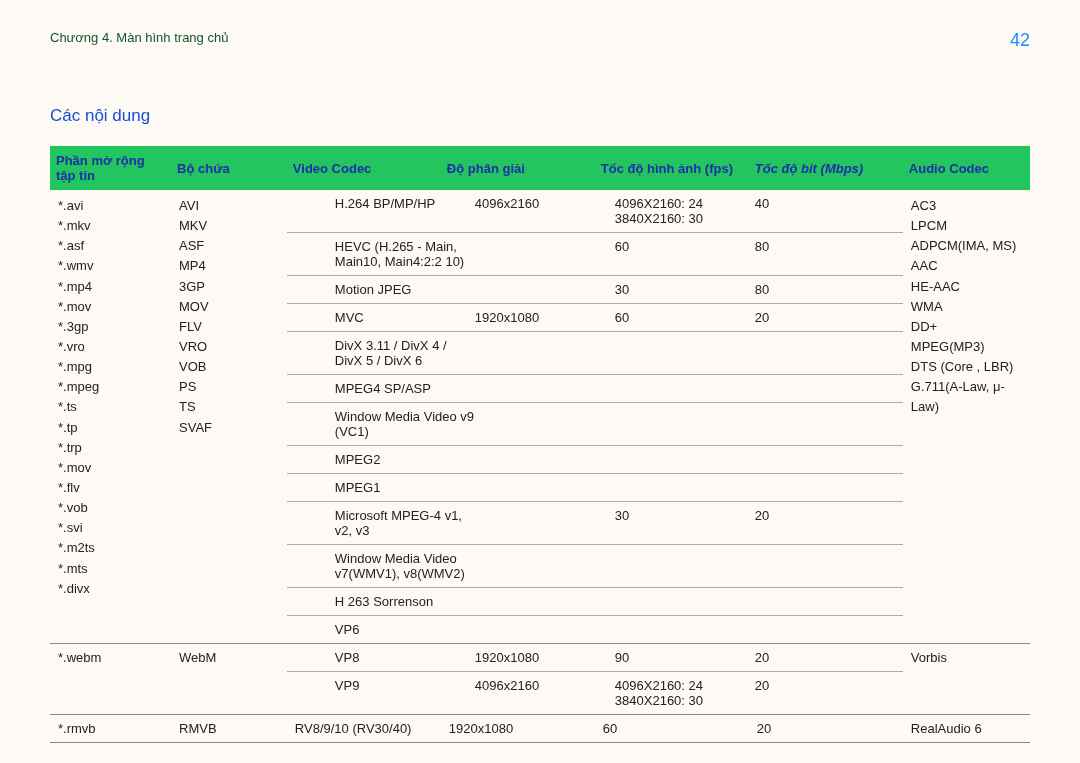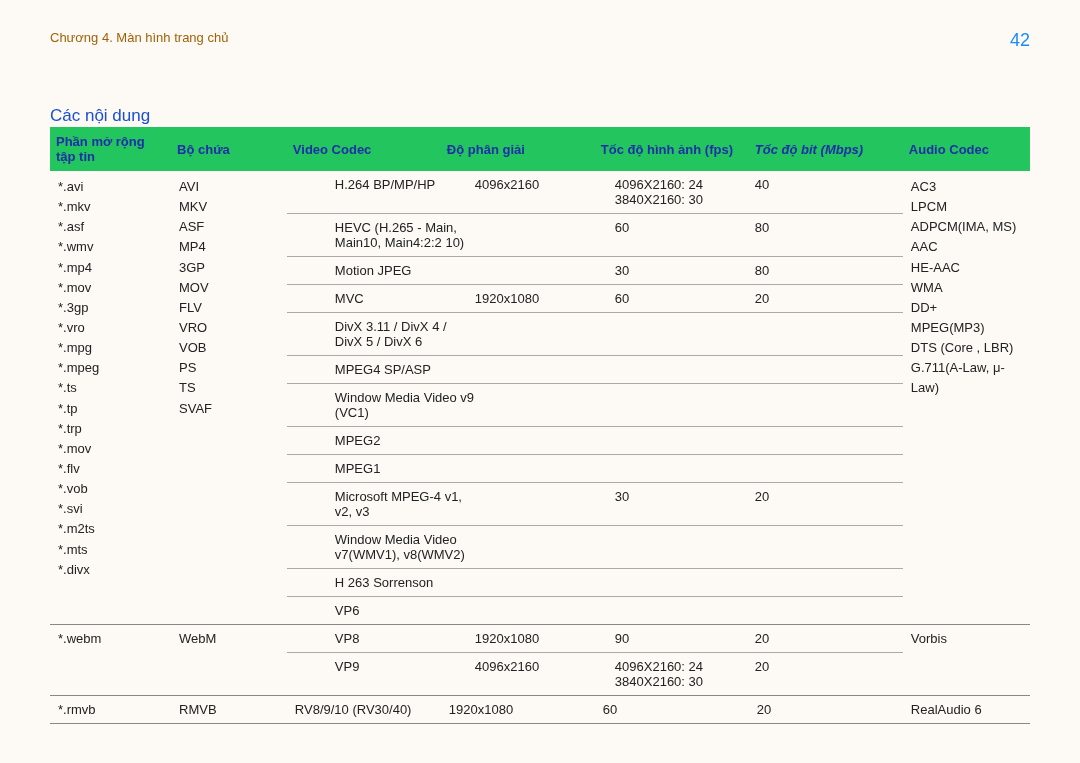--- a/index.html
+++ b/index.html
@@ -1,21 +1,21 @@
 <!DOCTYPE html>
 <html><head>
 <meta charset="utf-8">
 <style>
   * { box-sizing: border-box; margin: 0; padding: 0; }
   html, body { width: 1080px; height: 763px; background: #fdfaf5; font-family: Arial, sans-serif; font-size: 13px; color: #222; }
   .page { padding: 30px 50px 30px 50px; }
   .header-row { display: flex; justify-content: space-between; align-items: flex-start; }
-  .chapter-link { color: #a16207; font-size: 13px; }
+  .chapter-link { color: #14532d; font-size: 13px; }
   .page-number { color: #1a8cff; font-size: 18px; font-weight: 400; }
-  .section-title { color: #1a4fd4; font-size: 17px; margin-top: 55px; margin-bottom: 1px; }
+  .section-title { color: #1a4fd4; font-size: 17px; margin-top: 55px; margin-bottom: 20px; }
   table { width: 100%; border-collapse: collapse; font-size: 13px; }
   thead th { background: #22c55e; color: #1e2fa8; font-weight: bold; text-align: left; padding: 7px 10px 7px 6px; font-size: 13px; }
   tbody td { vertical-align: top; padding: 6px 8px; border-bottom: 1px solid #888; }
   tbody td .cell-lines { line-height: 1.55; }
   .inner-grid { display: grid; grid-template-columns: 140px 140px 140px 140px; margin-left: 40px; }
   .col-ext { width: 145px; }
   .col-container { width: 140px; }
   .col-video { width: 140px; }
   .col-res { width: 140px; margin-left: 40px; }
   .col-fps { width: 140px; }

